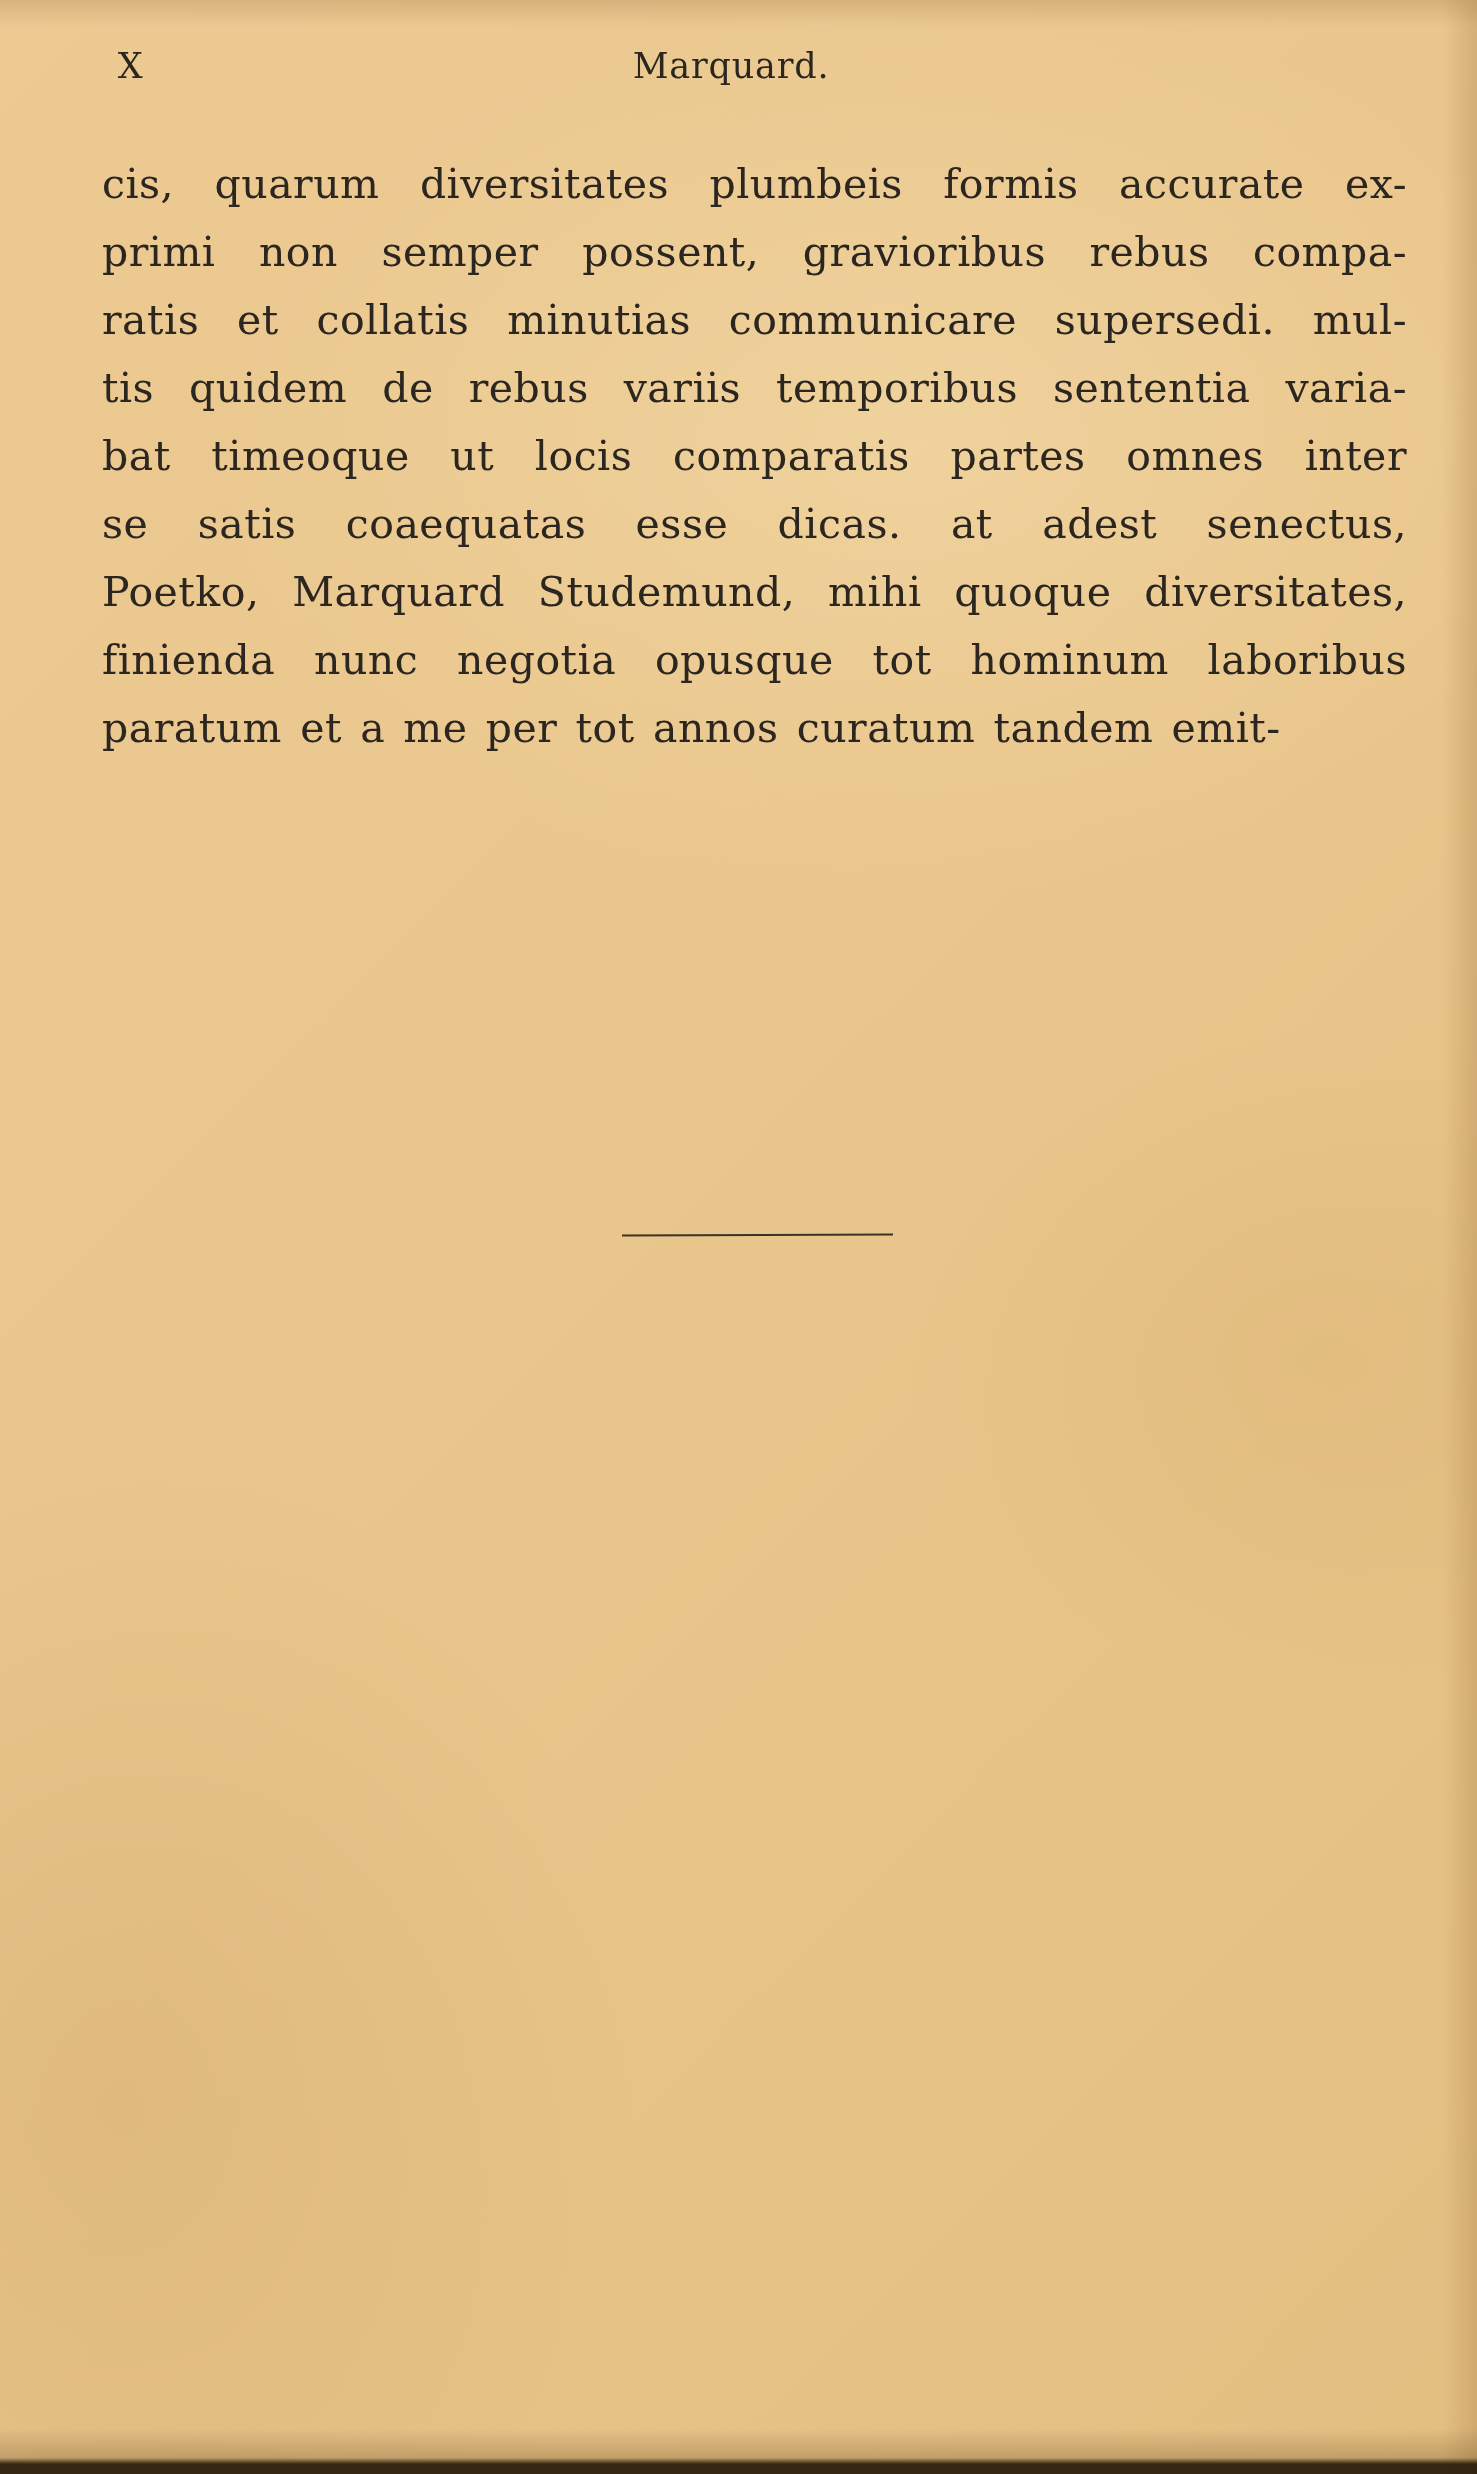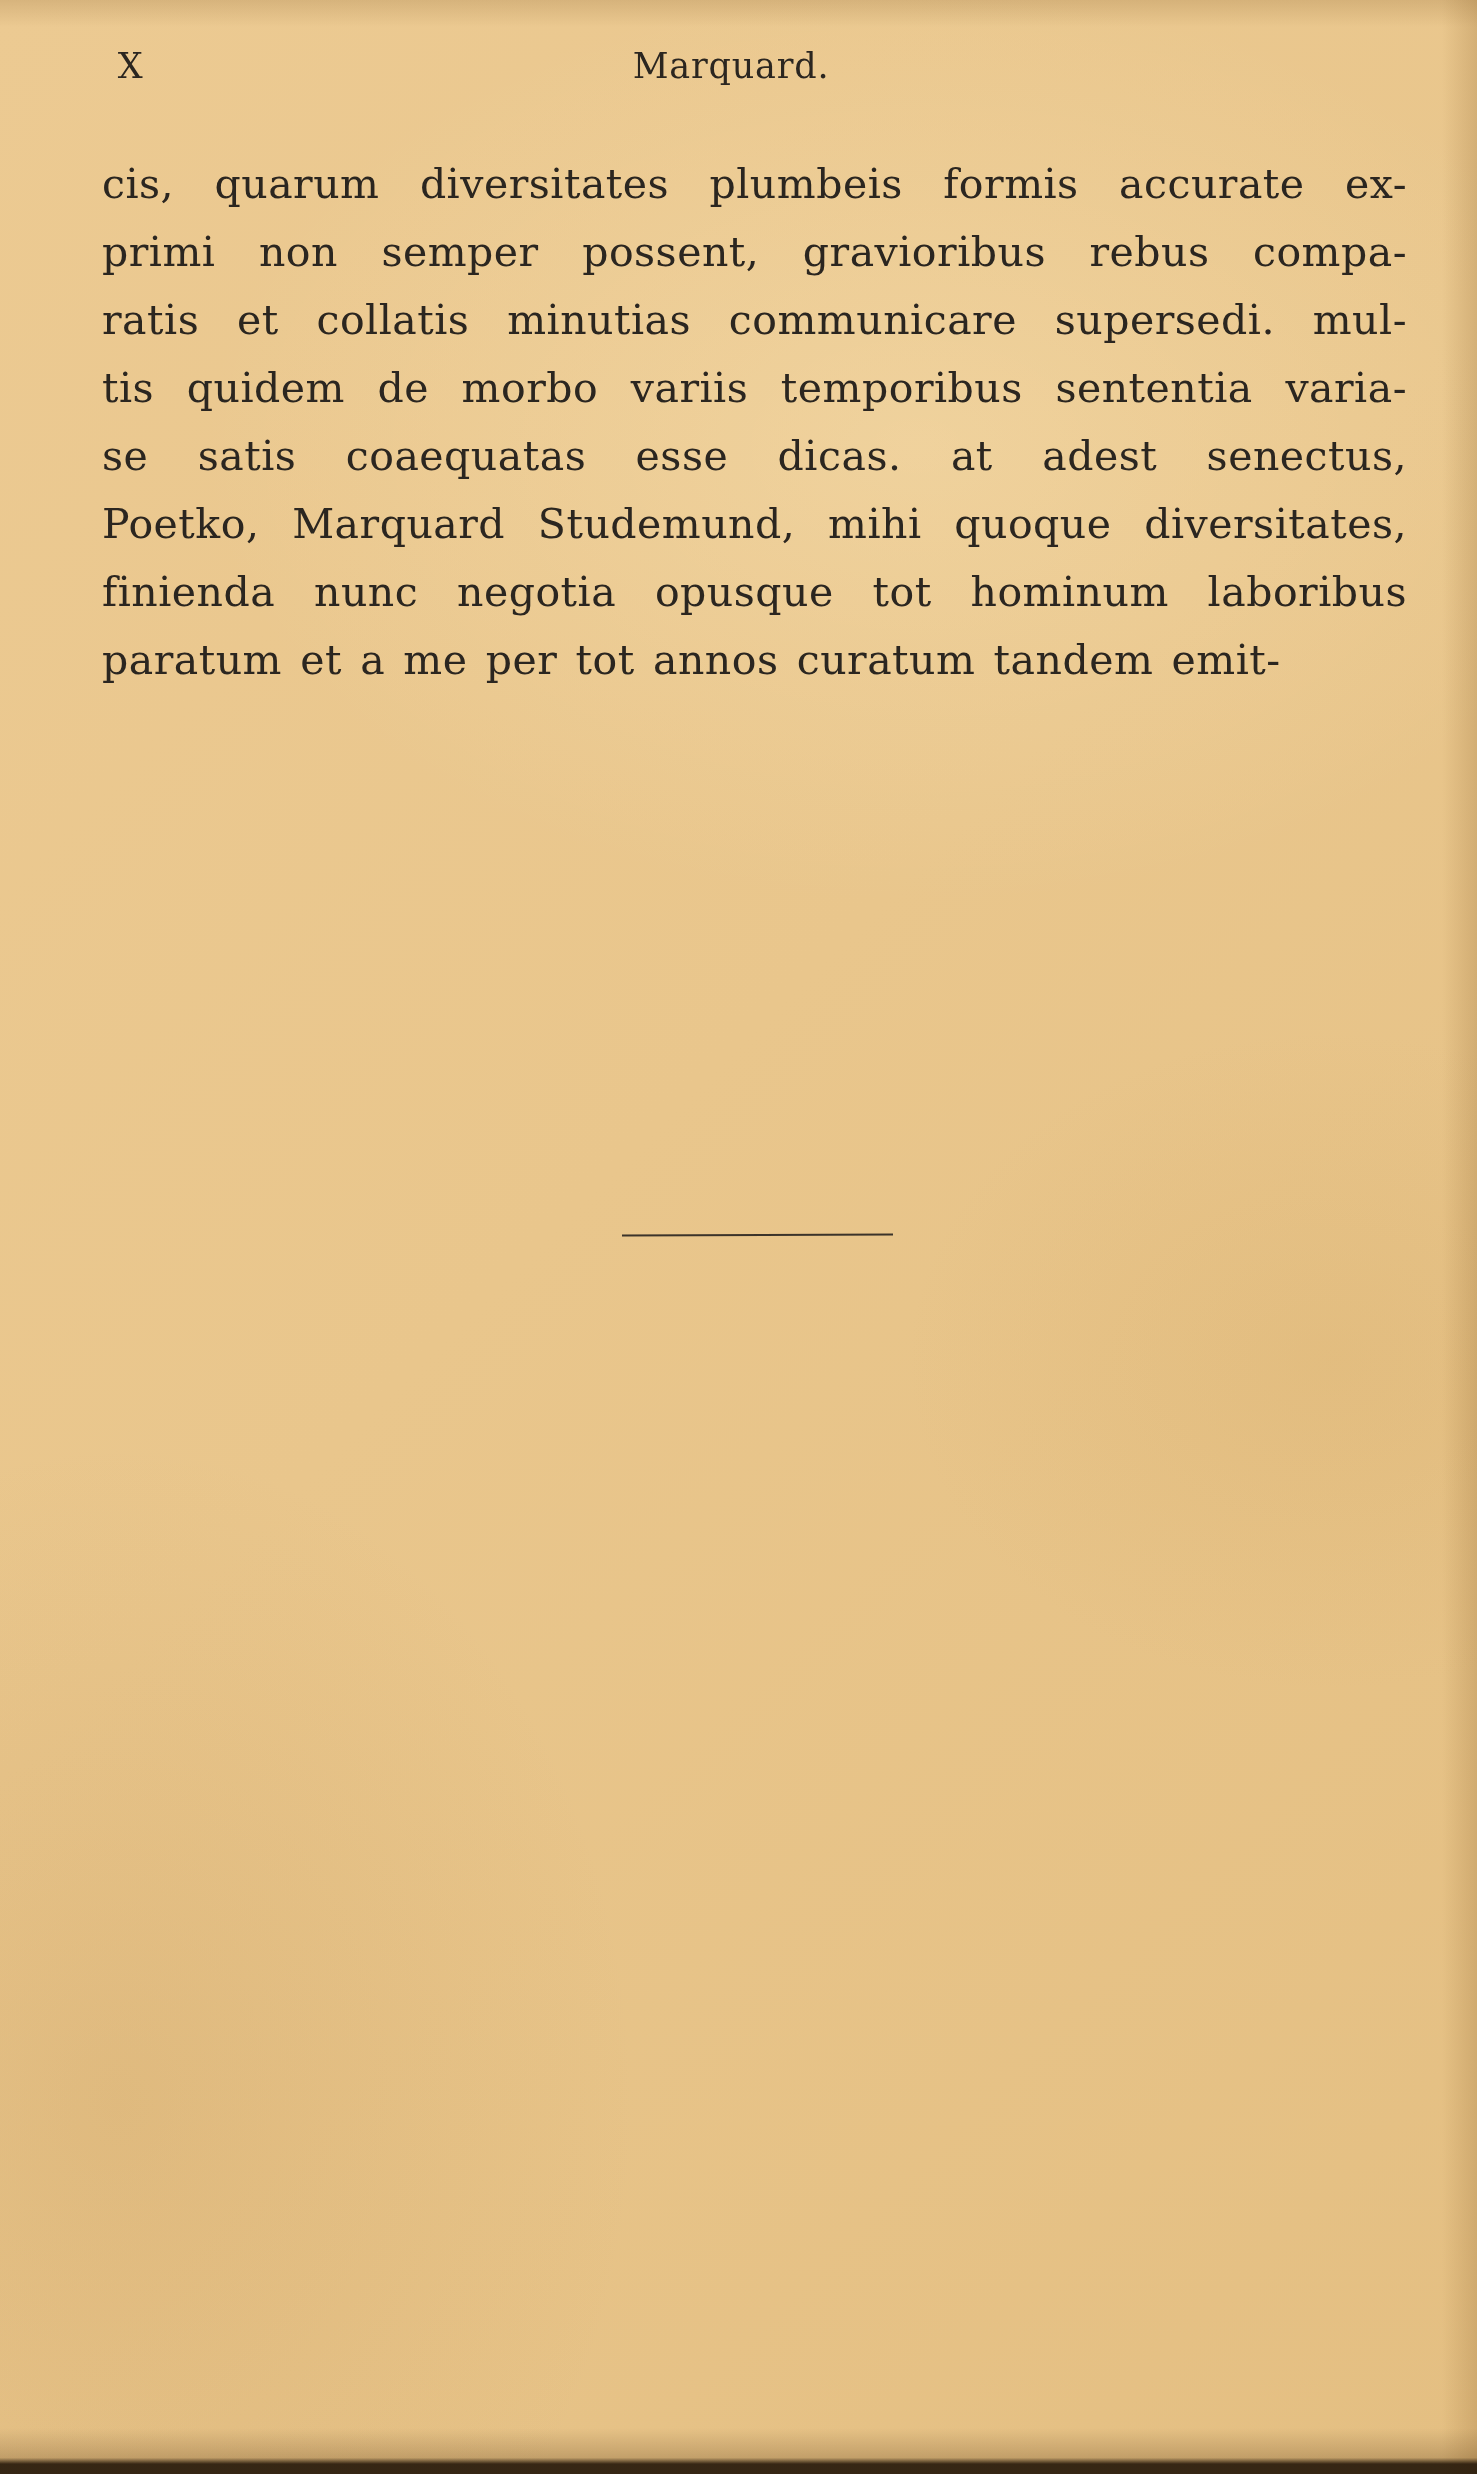--- a/index.html
+++ b/index.html
@@ -81,21 +81,22 @@
 
   <div class="header">
     <span class="pagenum">X</span>
     <span class="running-title">Marquard.</span>
   </div>
 
   <div class="text-block">
     <div class="line">cis, quarum diversitates plumbeis formis accurate ex-</div>
     <div class="line">primi non semper possent, gravioribus rebus compa-</div>
     <div class="line">ratis et collatis minutias communicare supersedi. mul-</div>
-    <div class="line">tis quidem de morbo variis temporibus sententia varia-</div>
+    <div class="line">tis quidem de rebus variis temporibus sententia varia-</div>
+    <div class="line">bat timeoque ut locis comparatis partes omnes inter</div>
     <div class="line">se satis coaequatas esse dicas. at adest senectus,</div>
     <div class="line">Poetko, Marquard Studemund, mihi quoque diversitates,</div>
     <div class="line">finienda nunc negotia opusque tot hominum laboribus</div>
     <div class="line">paratum et a me per tot annos curatum tandem emit-</div>
   </div>
 
   <div class="divider-rule"></div>
 
 </div>
 

